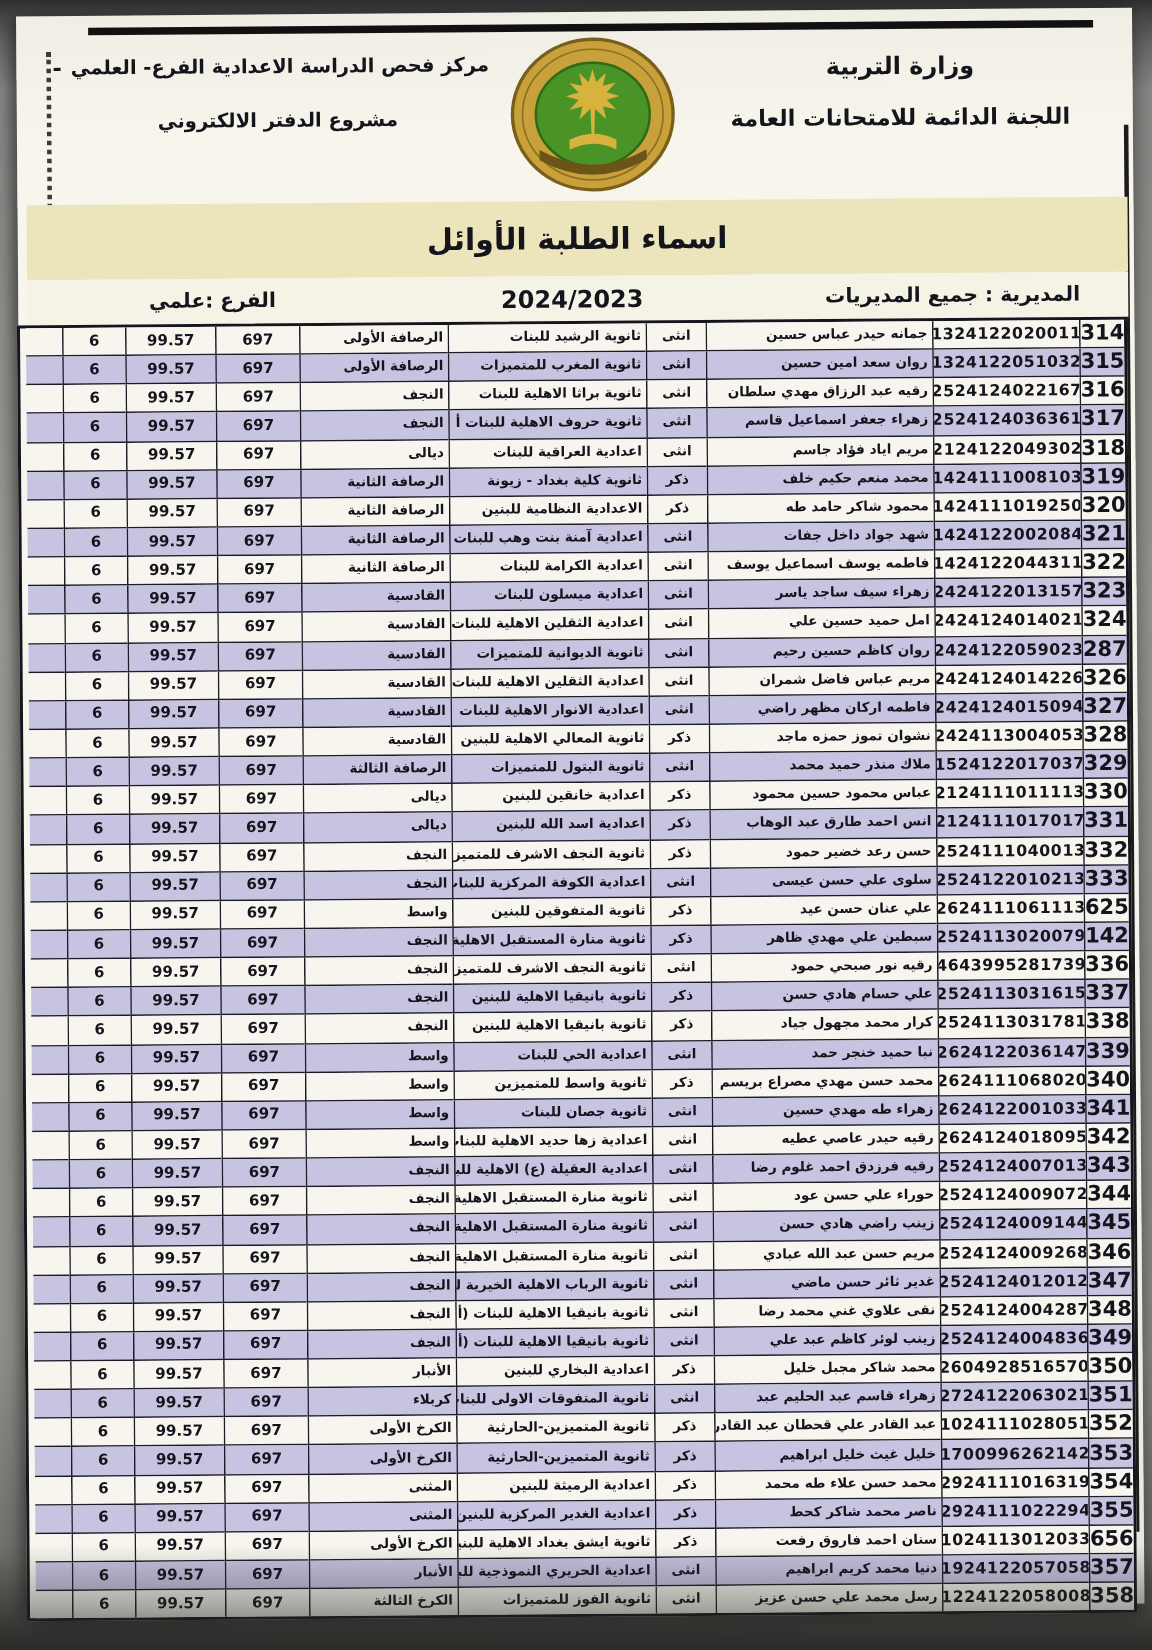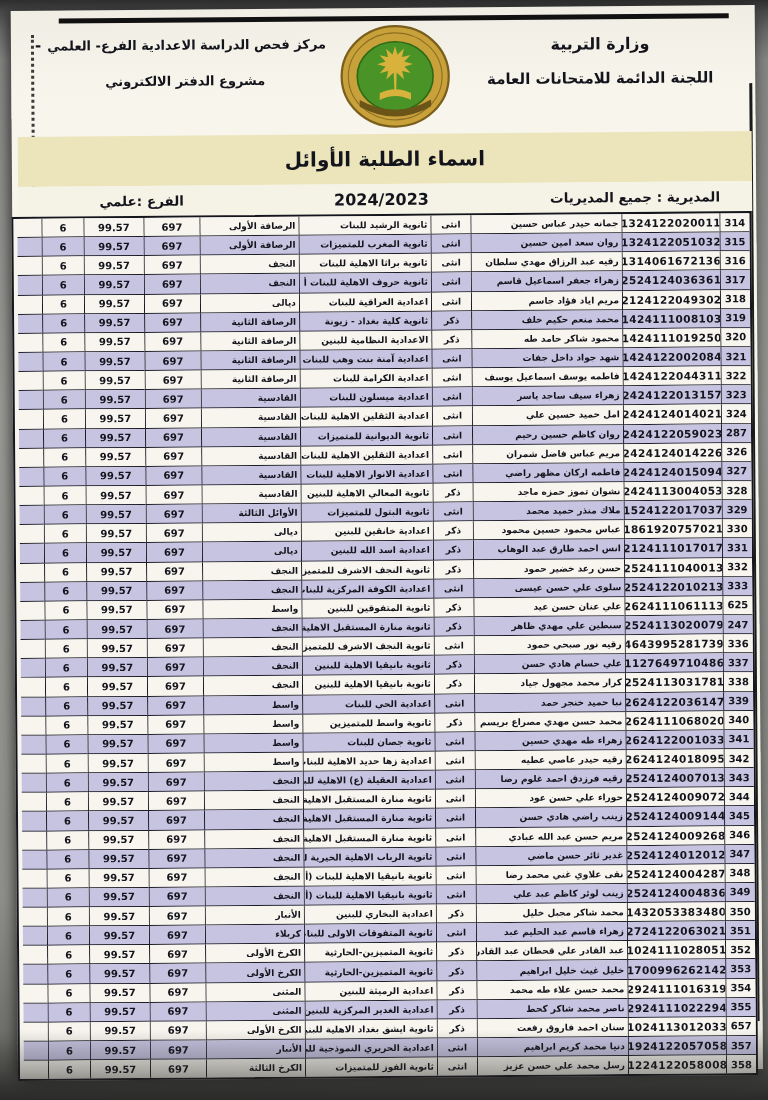--- a/index.html
+++ b/index.html
@@ -57,21 +57,21 @@
   }
   .td{
     height:18.15px;border-left:1px solid #1c1c26;border-bottom:1px solid #1c1c26;
     display:flex;align-items:center;justify-content:center;
     font-size:9px;overflow:hidden;white-space:nowrap;
   }
   .tr:last-child .td{border-bottom:none;}
   .td.c-blank{border-left:none;}
   .tr.alt .td{background:#c7c4e2;}
   .tr.plain .td{background:#f7f5ee;}
-  .c-seq{font-size:10px;direction:ltr;}
+  .c-seq{font-size:14px;direction:ltr;}
   .c-exam{font-size:10.5px;direction:ltr;letter-spacing:.4px;}
   .c-name,.c-school,.c-dir{justify-content:flex-start;padding:0 3px;}
   .c-score,.c-avg,.c-six{font-size:10px;direction:ltr;}
 
   .bottom-shadow{
     position:absolute;left:0;right:0;bottom:0;height:70px;
     background:linear-gradient(180deg,rgba(40,40,38,0) 0%,rgba(40,40,38,.35) 55%,rgba(30,30,28,.7) 100%);
     pointer-events:none;
   }
 </style>
@@ -152,21 +152,21 @@
     <div class="td c-gender">انثى</div>
     <div class="td c-school">ثانوية المغرب للمتميزات</div>
     <div class="td c-dir">الرصافة الأولى</div>
     <div class="td c-score">697</div>
     <div class="td c-avg">99.57</div>
     <div class="td c-six">6</div>
     <div class="td c-blank"></div>
   </div>
         <div class="tr plain">
     <div class="td c-seq">316</div>
-    <div class="td c-exam">1314061672136</div>
+    <div class="td c-exam">2524124022167</div>
     <div class="td c-name">رقيه عبد الرزاق مهدي سلطان</div>
     <div class="td c-gender">انثى</div>
     <div class="td c-school">ثانوية براثا الاهلية للبنات</div>
     <div class="td c-dir">النجف</div>
     <div class="td c-score">697</div>
     <div class="td c-avg">99.57</div>
     <div class="td c-six">6</div>
     <div class="td c-blank"></div>
   </div>
         <div class="tr alt">
@@ -312,29 +312,29 @@
     <div class="td c-avg">99.57</div>
     <div class="td c-six">6</div>
     <div class="td c-blank"></div>
   </div>
         <div class="tr alt">
     <div class="td c-seq">329</div>
     <div class="td c-exam">1524122017037</div>
     <div class="td c-name">ملاك منذر حميد محمد</div>
     <div class="td c-gender">انثى</div>
     <div class="td c-school">ثانوية البتول للمتميزات</div>
-    <div class="td c-dir">الأوائل الثالثة</div>
+    <div class="td c-dir">الرصافة الثالثة</div>
     <div class="td c-score">697</div>
     <div class="td c-avg">99.57</div>
     <div class="td c-six">6</div>
     <div class="td c-blank"></div>
   </div>
         <div class="tr plain">
     <div class="td c-seq">330</div>
-    <div class="td c-exam">1861920757021</div>
+    <div class="td c-exam">2124111011113</div>
     <div class="td c-name">عباس محمود حسين محمود</div>
     <div class="td c-gender">ذكر</div>
     <div class="td c-school">اعدادية خانقين للبنين</div>
     <div class="td c-dir">ديالى</div>
     <div class="td c-score">697</div>
     <div class="td c-avg">99.57</div>
     <div class="td c-six">6</div>
     <div class="td c-blank"></div>
   </div>
         <div class="tr alt">
@@ -379,21 +379,21 @@
     <div class="td c-name">علي عنان حسن عيد</div>
     <div class="td c-gender">ذكر</div>
     <div class="td c-school">ثانوية المتفوقين للبنين</div>
     <div class="td c-dir">واسط</div>
     <div class="td c-score">697</div>
     <div class="td c-avg">99.57</div>
     <div class="td c-six">6</div>
     <div class="td c-blank"></div>
   </div>
         <div class="tr alt">
-    <div class="td c-seq">247</div>
+    <div class="td c-seq">142</div>
     <div class="td c-exam">2524113020079</div>
     <div class="td c-name">سبطين علي مهدي ظاهر</div>
     <div class="td c-gender">ذكر</div>
     <div class="td c-school">ثانوية منارة المستقبل الاهلية للبنين</div>
     <div class="td c-dir">النجف</div>
     <div class="td c-score">697</div>
     <div class="td c-avg">99.57</div>
     <div class="td c-six">6</div>
     <div class="td c-blank"></div>
   </div>
@@ -404,21 +404,21 @@
     <div class="td c-gender">انثى</div>
     <div class="td c-school">ثانوية النجف الاشرف للمتميزات</div>
     <div class="td c-dir">النجف</div>
     <div class="td c-score">697</div>
     <div class="td c-avg">99.57</div>
     <div class="td c-six">6</div>
     <div class="td c-blank"></div>
   </div>
         <div class="tr alt">
     <div class="td c-seq">337</div>
-    <div class="td c-exam">1127649710486</div>
+    <div class="td c-exam">2524113031615</div>
     <div class="td c-name">علي حسام هادي حسن</div>
     <div class="td c-gender">ذكر</div>
     <div class="td c-school">ثانوية بانيقيا الاهلية للبنين</div>
     <div class="td c-dir">النجف</div>
     <div class="td c-score">697</div>
     <div class="td c-avg">99.57</div>
     <div class="td c-six">6</div>
     <div class="td c-blank"></div>
   </div>
         <div class="tr plain">
@@ -560,21 +560,21 @@
     <div class="td c-gender">انثى</div>
     <div class="td c-school">ثانوية بانيقيا الاهلية للبنات (أ)</div>
     <div class="td c-dir">النجف</div>
     <div class="td c-score">697</div>
     <div class="td c-avg">99.57</div>
     <div class="td c-six">6</div>
     <div class="td c-blank"></div>
   </div>
         <div class="tr plain">
     <div class="td c-seq">350</div>
-    <div class="td c-exam">1432053383480</div>
+    <div class="td c-exam">2604928516570</div>
     <div class="td c-name">محمد شاكر مجبل خليل</div>
     <div class="td c-gender">ذكر</div>
     <div class="td c-school">اعدادية البخاري للبنين</div>
     <div class="td c-dir">الأنبار</div>
     <div class="td c-score">697</div>
     <div class="td c-avg">99.57</div>
     <div class="td c-six">6</div>
     <div class="td c-blank"></div>
   </div>
         <div class="tr alt">
@@ -631,21 +631,21 @@
     <div class="td c-name">ناصر محمد شاكر كحط</div>
     <div class="td c-gender">ذكر</div>
     <div class="td c-school">اعدادية الغدير المركزية للبنين</div>
     <div class="td c-dir">المثنى</div>
     <div class="td c-score">697</div>
     <div class="td c-avg">99.57</div>
     <div class="td c-six">6</div>
     <div class="td c-blank"></div>
   </div>
         <div class="tr plain">
-    <div class="td c-seq">657</div>
+    <div class="td c-seq">656</div>
     <div class="td c-exam">1024113012033</div>
     <div class="td c-name">سنان احمد فاروق رفعت</div>
     <div class="td c-gender">ذكر</div>
     <div class="td c-school">ثانوية ايشق بغداد الاهلية للبنين</div>
     <div class="td c-dir">الكرخ الأولى</div>
     <div class="td c-score">697</div>
     <div class="td c-avg">99.57</div>
     <div class="td c-six">6</div>
     <div class="td c-blank"></div>
   </div>

